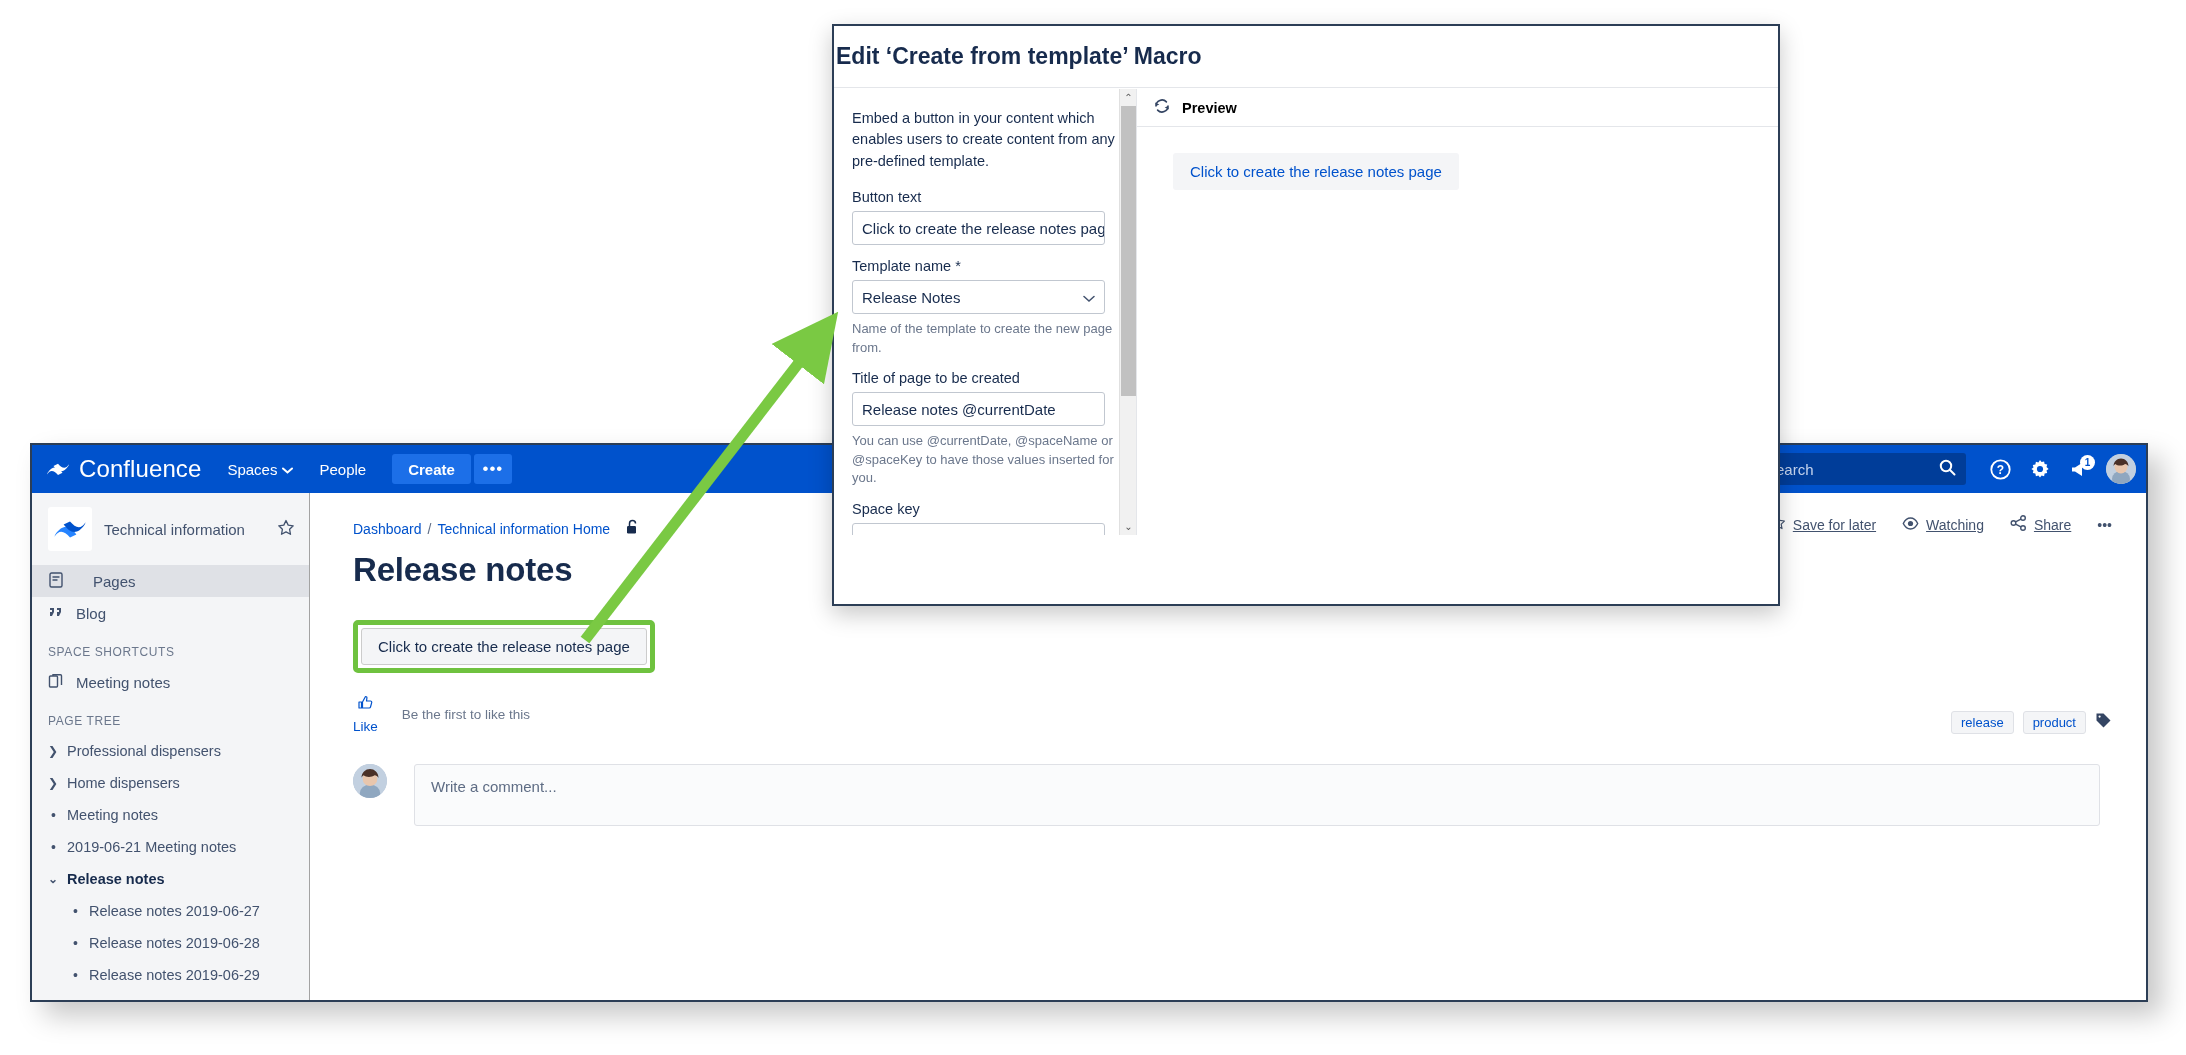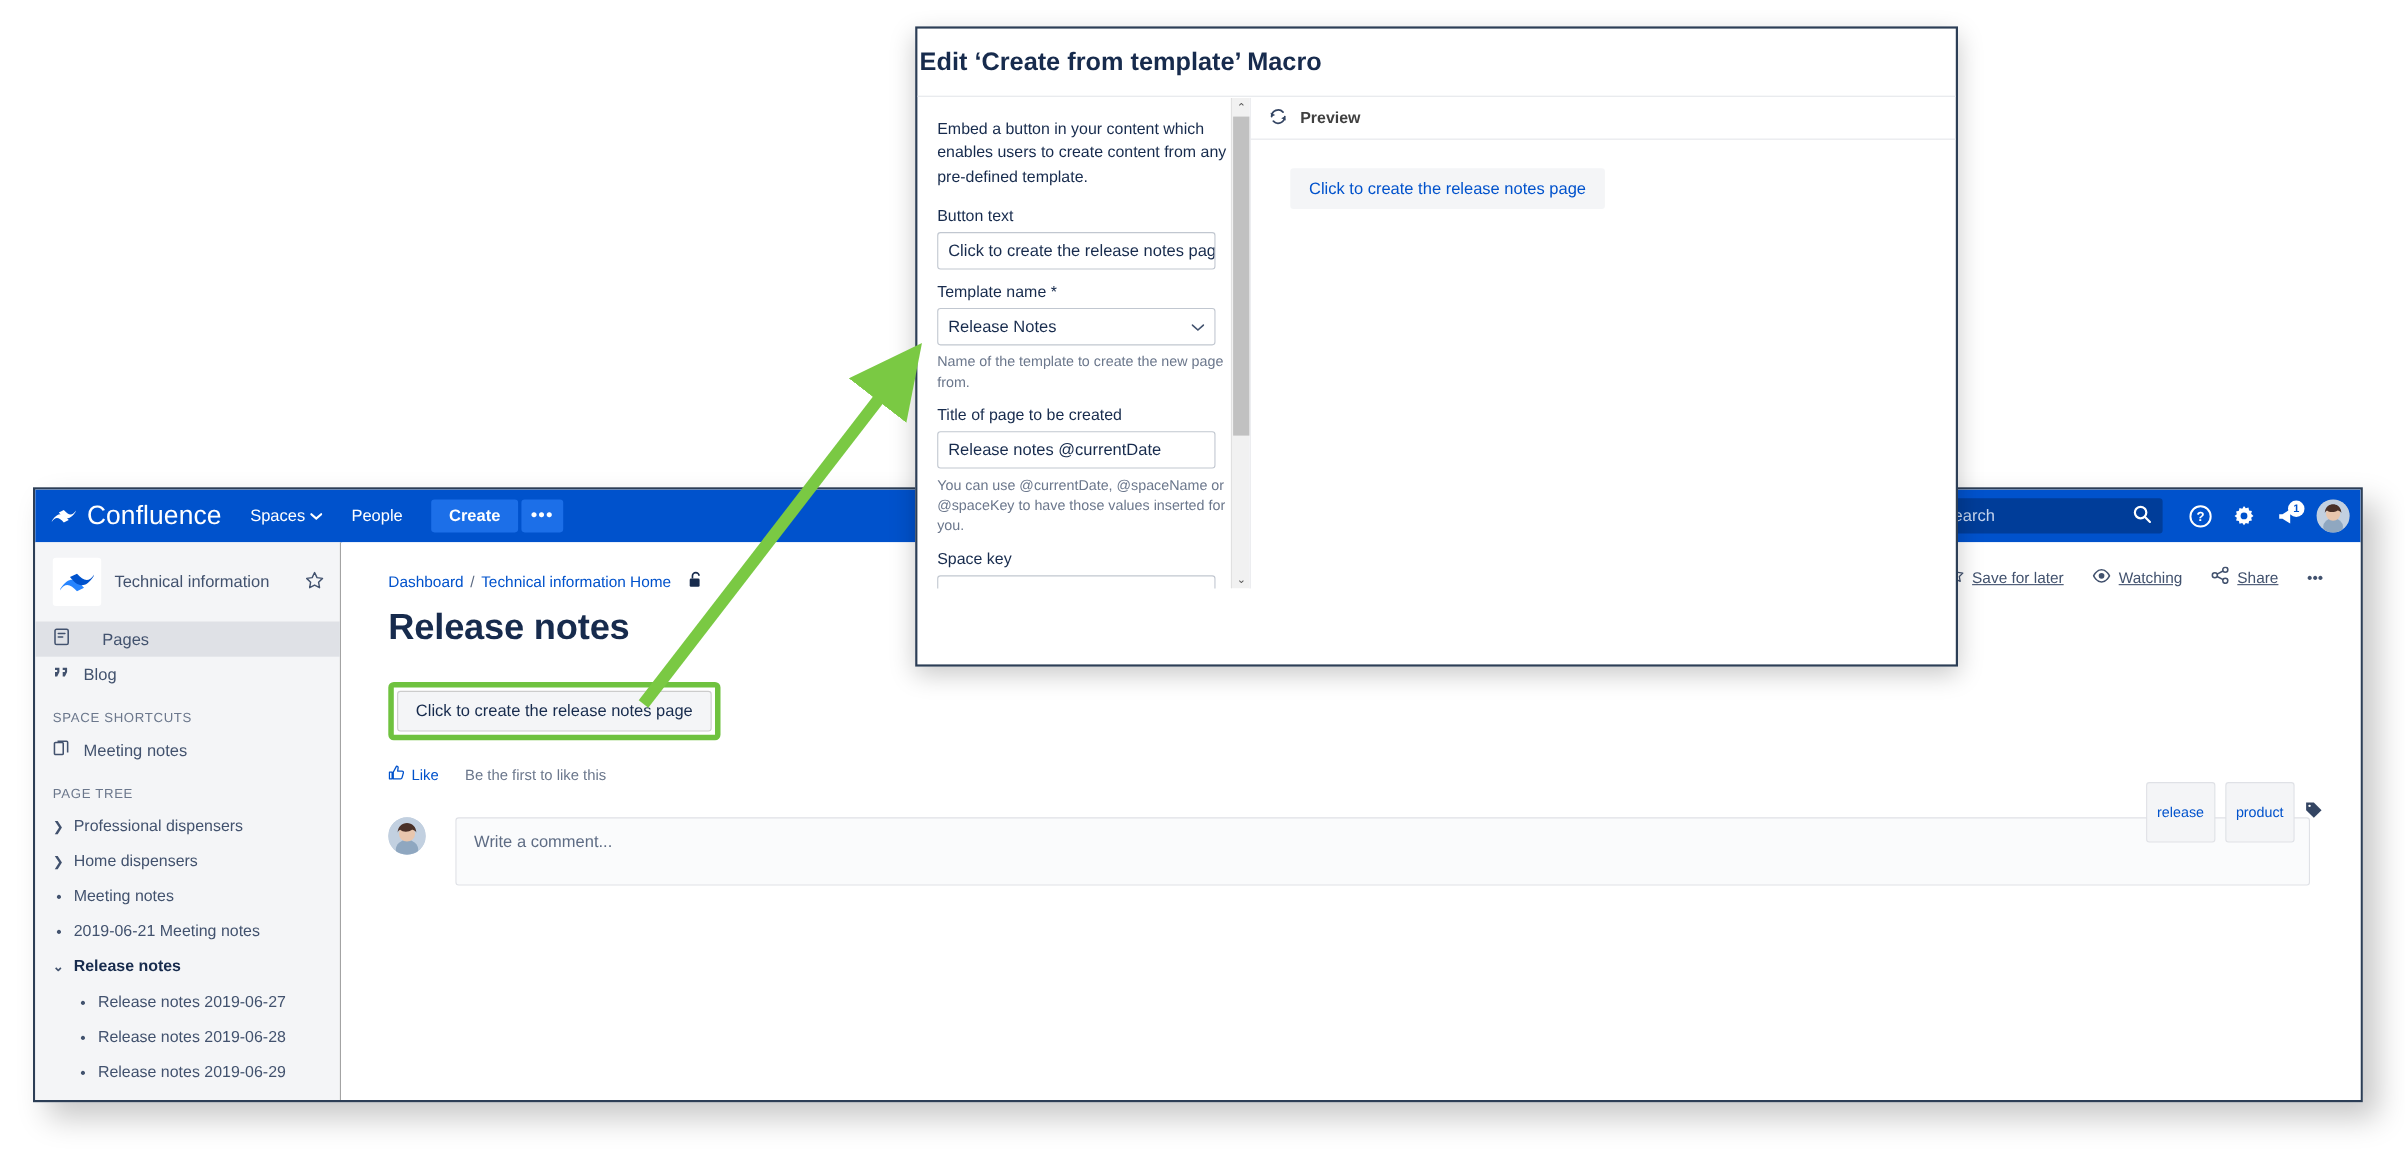--- a/index.html
+++ b/index.html
@@ -95,35 +95,35 @@
 
   .macro-btn-wrap{
     margin-top:23px; display:inline-block; border:5px solid #6fc23f; border-radius:5px; padding:3px;
   }
   .macro-btn{
     background:#f4f5f7; border:1px solid #ccc; border-radius:3px;
     font-size:15px; color:#172B4D; padding:9px 16px; display:inline-block;
   }
 
   .like-row{ display:flex; align-items:center; gap:24px; margin-top:22px; font-size:13.5px; }
-  .like-link{ color:#0052CC; display:flex; align-items:center; gap:6px; }
+  .like-link{ color:#0052CC; display:flex; align-items:center; gap:6px;flex-direction:column; }
   .like-note{ color:#6B778C; }
 
   .page-actions{
     position:absolute; right:34px; top:22px; display:flex; align-items:center; gap:26px;
     font-size:14px; color:#42526E;
   }
   .page-actions .act{ display:flex; align-items:center; gap:7px; }
   .page-actions u{ text-decoration:underline; }
 
   .labels-row{
     position:absolute; right:34px; top:218px; display:flex; align-items:center; gap:9px;
   }
   .label-chip{
-    background:#f4f5f7;border:1px solid #dfe1e6;border-radius:3px;color:#0052CC;font-size:13px;padding:19px 9px;
+    background:#f4f5f7;border:1px solid #dfe1e6;border-radius:3px;color:#0052CC;font-size:13px;padding:3px 9px;
   }
 
   .comment-row{ display:flex; gap:27px; margin-top:30px; align-items:flex-start; }
   .comment-avatar{ width:34px;height:34px;border-radius:50%;overflow:hidden;background:#b8c7d9;flex:0 0 34px;}
   .comment-box{
     flex:1; background:#fafbfc; border:1px solid #dfe1e6; border-radius:3px;
     height:62px; padding:13px 16px; font-size:15px; color:#5E6C84;
     margin-right:6px;
   }
 
@@ -160,21 +160,21 @@
     position:absolute; right:0; top:0; bottom:0; width:17px; background:#f1f1f1;
     border-left:1px solid #e0e0e0;
   }
   .vscroll .thumb{ position:absolute; left:1px; top:17px; width:15px; height:290px; background:#c1c1c1; }
   .vscroll .arw{ position:absolute; left:0; width:17px; height:17px; display:flex;align-items:center;justify-content:center;color:#555;font-size:10px;}
   .vscroll .arw.up{ top:0; } .vscroll .arw.dn{ bottom:0; }
 
   .dlg-right{ flex:1; border-left:1px solid #e4e6ea; }
   .prev-head{
     height:38px; border-bottom:1px solid #e4e6ea; display:flex; align-items:center;
-    gap:11px; padding-left:16px; font-size:14.5px; font-weight:bold; color:#404040;
+    gap:11px; padding-left:16px; font-size:14.5px; font-weight:bold; color:#000000;
   }
   .prev-body{ padding:26px 0 0 36px; }
   .prev-btn{
     display:inline-block;background:#f4f5f7;border-radius:3px;color:#0052CC;font-size:15px;padding:10px 17px;
   }
   .dlg-footer{
     position:absolute;left:0;right:0;bottom:0;height:68px;border-top:1px solid #e4e6ea;
     display:flex;align-items:center;padding:0 18px;
   }
   .select-macro{ color:#0052CC; font-size:15px; }

